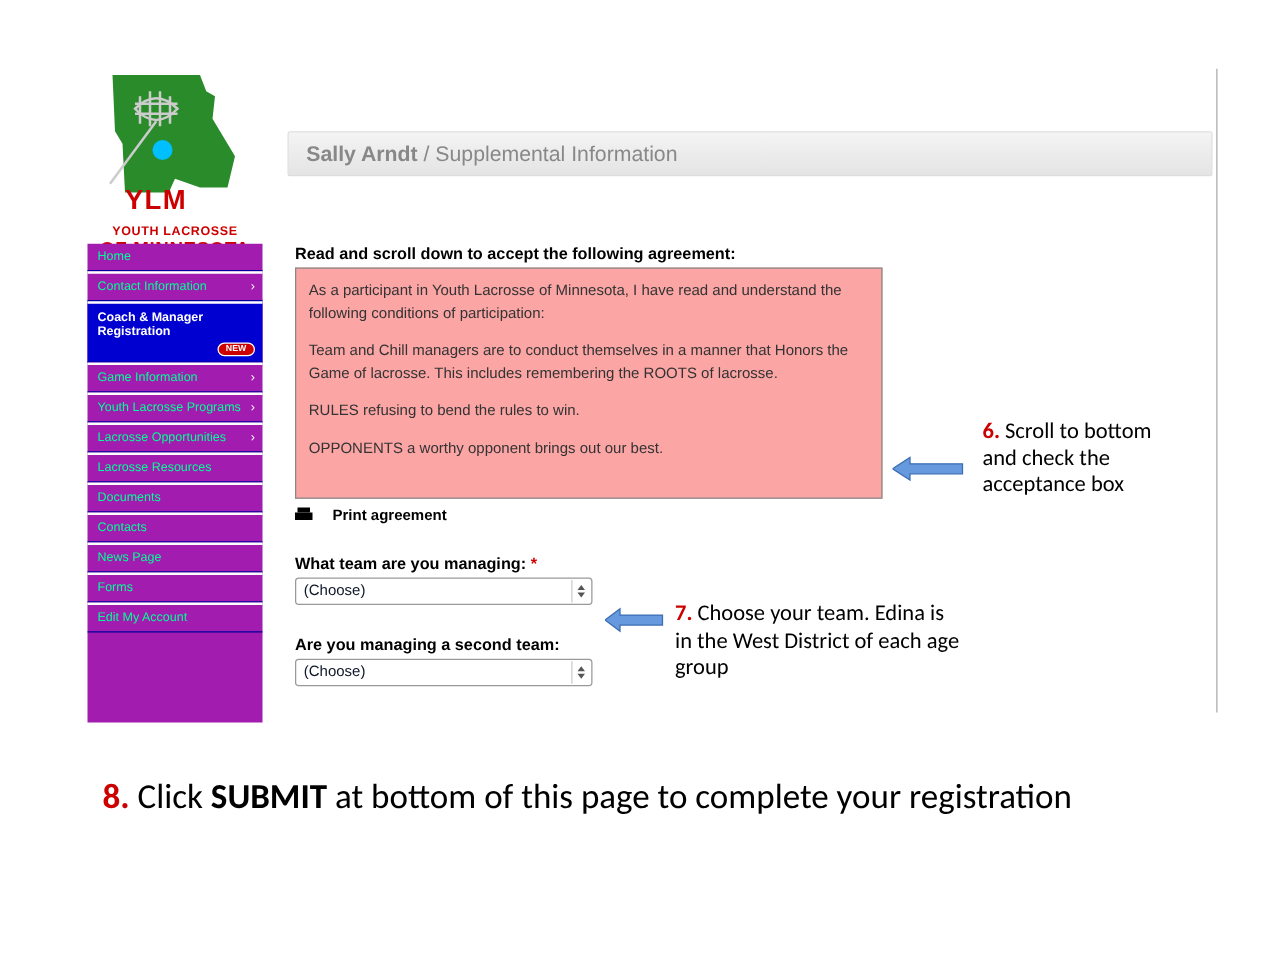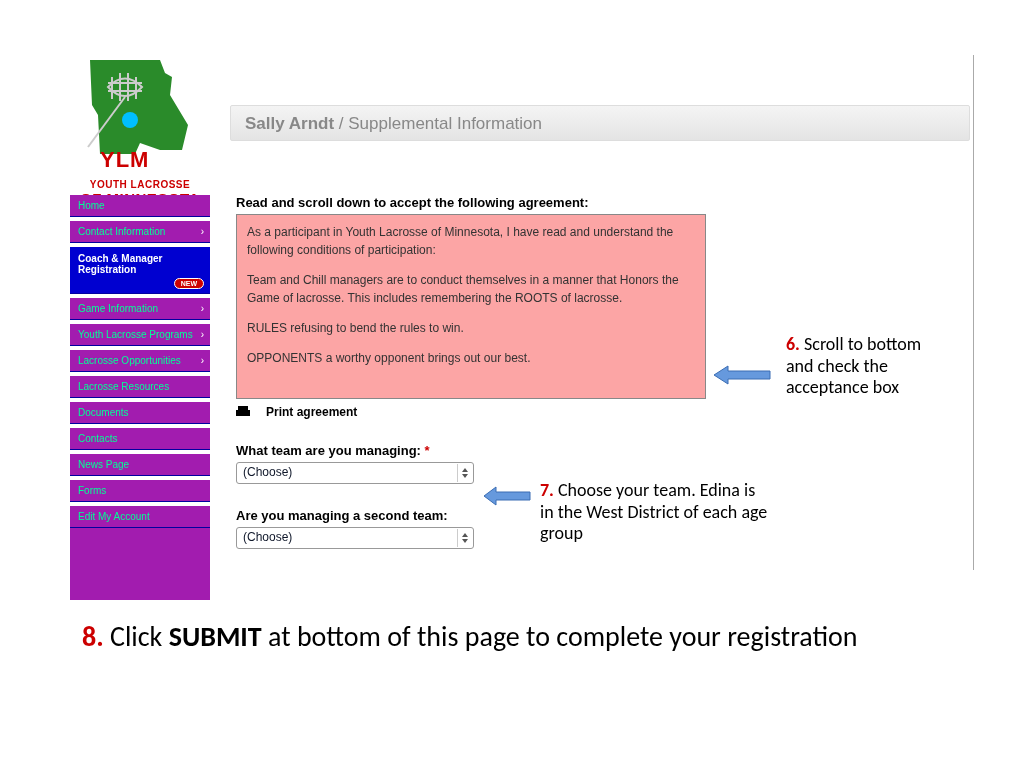--- a/index.html
+++ b/index.html
@@ -7,21 +7,21 @@
 
   .logo-area { position: absolute; left: 70px; top: 55px; width: 140px; }
   .mn-shape { fill: #2a8b2a; }
   .stick { stroke: #ccc; stroke-width: 2; fill: none; }
   .ball { fill: #00bfff; }
   .ylm-text { font-family: Impact, Arial Black, sans-serif; font-size: 22px; font-weight: 900; letter-spacing: 1px; fill: #c00; }
   .org-line1 { font-size: 10px; font-weight: bold; color: #c00; text-align: center; letter-spacing: 0.5px; }
   .org-line2 { font-size: 15px; font-weight: bold; color: #c00; text-align: center; letter-spacing: 0.5px; }
 
   .sidebar { position: absolute; left: 70px; top: 195px; width: 140px; background: #a21caf; }
-  .nav-item { border-top: 4px solid #ffffff; border-bottom: 1px solid #0000a0; padding: 5px 8px; font-size: 10px; color: #00ff96; position: relative; cursor: pointer; }
+  .nav-item { border-top: 2px solid #ffffff; border-bottom: 1px solid #0000a0; padding: 5px 8px; font-size: 10px; color: #00ff96; position: relative; cursor: pointer; }
   .nav-item:first-child { border-top: none; }
   .nav-item.active { background: #0000d0; color: #fff; font-weight: bold; padding: 6px 8px 18px 8px; }
   .nav-item .chev { position: absolute; right: 6px; top: 5px; color: #fff; font-size: 10px; }
   .new-badge { display: inline-block; background: #c00; color: #fff; font-size: 7px; padding: 1px 6px; border-radius: 6px; border: 1px solid #fff; position: absolute; right: 6px; bottom: 4px; }
 
   .header-bar { position: absolute; left: 230px; top: 105px; width: 740px; height: 36px; background: linear-gradient(#f4f4f4,#e4e4e4); border: 1px solid #ddd; border-radius: 2px; line-height: 36px; padding-left: 14px; font-size: 17px; color: #888; }
   .header-bar .user { font-weight: bold; color: #888; }
 
   .content { position: absolute; left: 236px; top: 195px; width: 540px; }
   .section-head { font-size: 13px; font-weight: bold; margin-bottom: 4px; }

